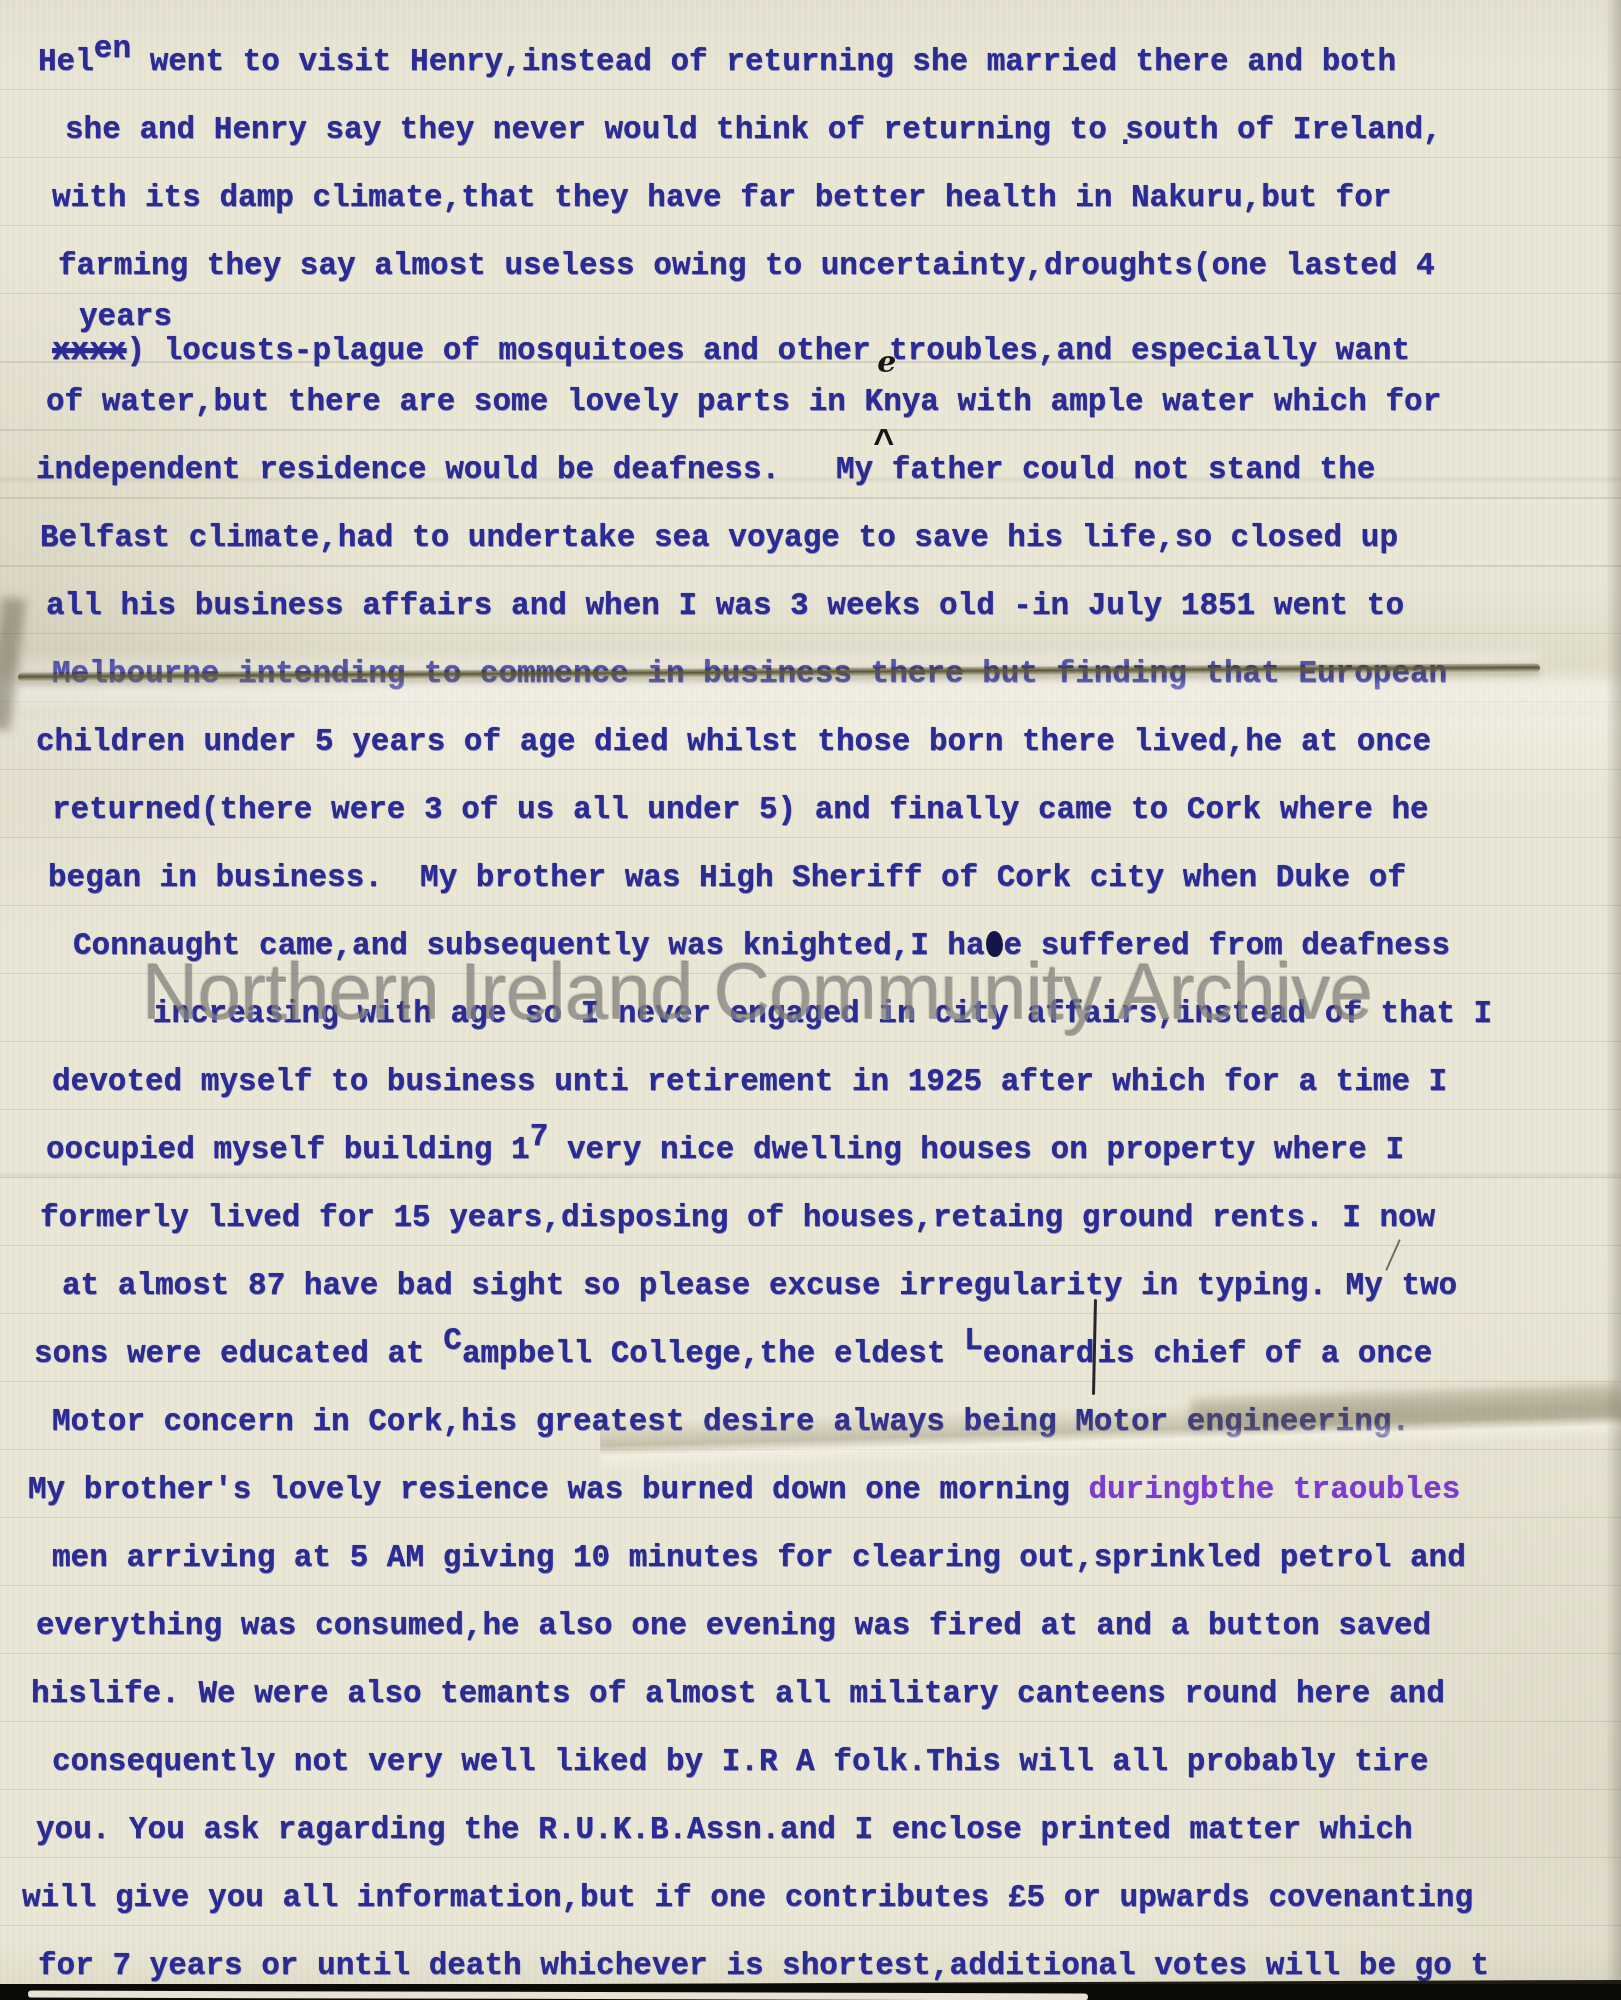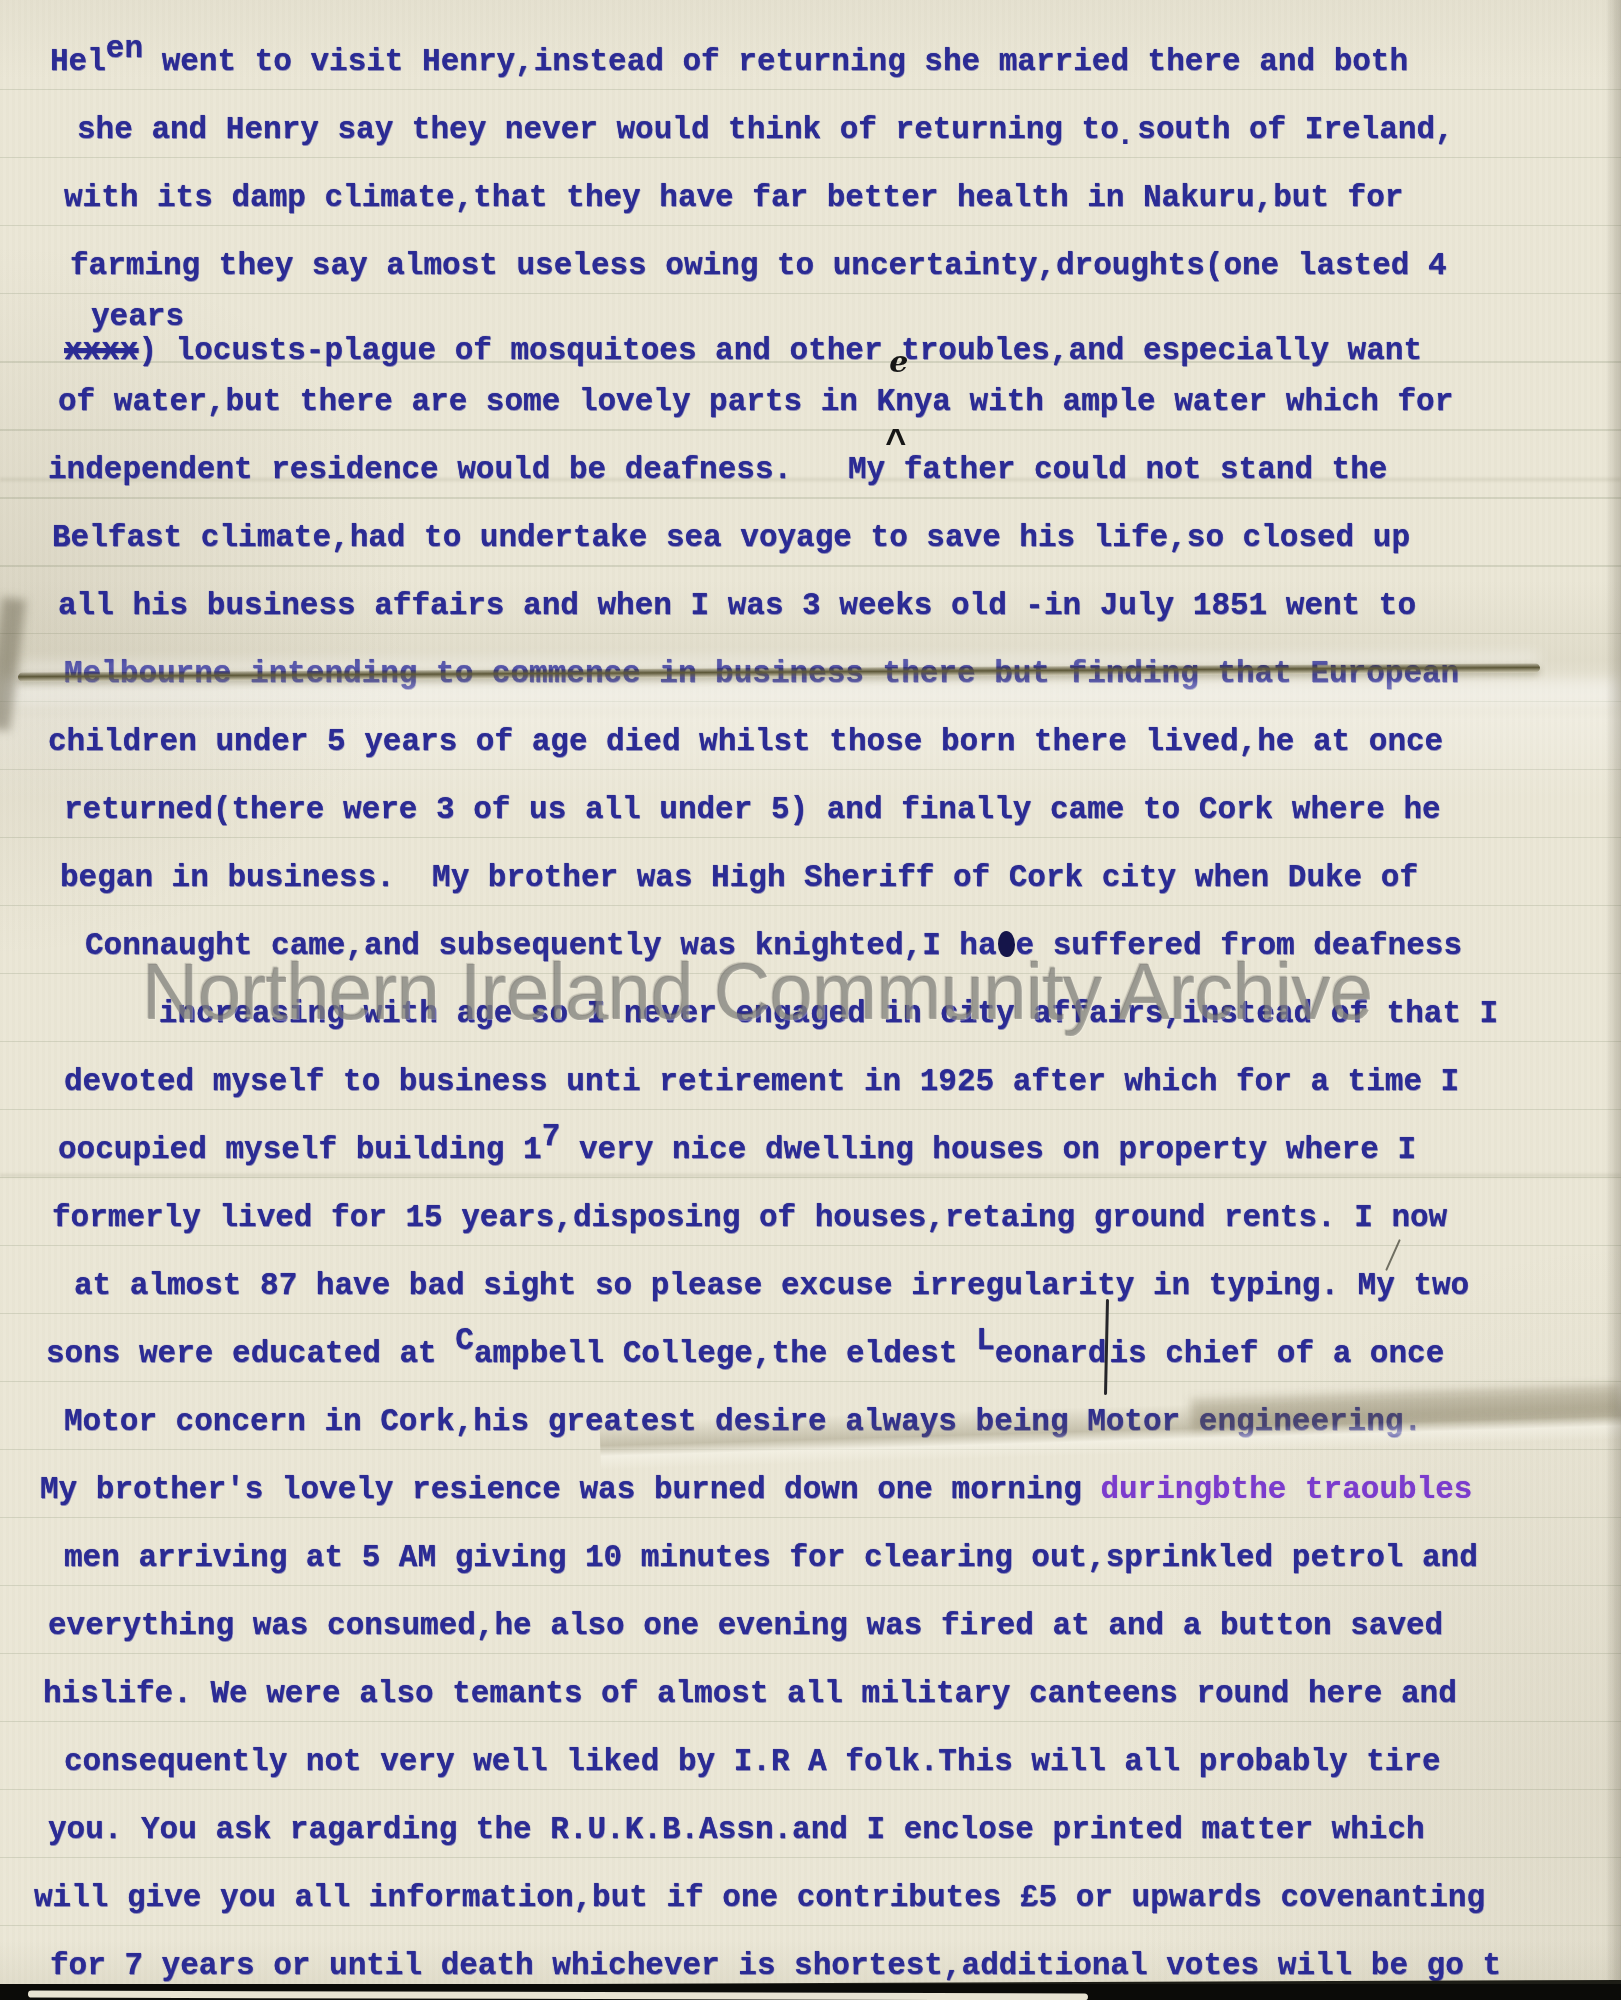--- a/index.html
+++ b/index.html
@@ -14,21 +14,21 @@
       radial-gradient(ellipse at 100% 90%, rgba(120,110,85,0.10), rgba(0,0,0,0) 22%),
       linear-gradient(180deg, rgba(200,195,175,0.18) 0%, rgba(255,255,255,0.0) 4%,
         rgba(255,255,255,0.0) 29%, rgba(170,165,140,0.16) 33%, rgba(255,255,255,0.25) 36%,
         rgba(255,255,255,0.0) 40%, rgba(255,255,255,0.0) 97%, rgba(180,175,150,0.25) 100%),
       repeating-linear-gradient(180deg, rgba(0,0,0,0) 0px, rgba(0,0,0,0) 65px,
         rgba(125,135,105,0.22) 65px, rgba(125,135,105,0.22) 66.5px, rgba(0,0,0,0) 66.5px, rgba(0,0,0,0) 68px),
       repeating-linear-gradient(90deg, rgba(0,0,0,0.013) 0 3px, rgba(255,255,255,0.02) 3px 6px);
     background-position: 0 0, 0 0, 0 0, 0 24px, 0 0;
     font-family:"Liberation Mono","DejaVu Sans Mono",monospace;
   }
-  .text-block { position:absolute; top:28px; left:12px; right:0; z-index:2; }
+  .text-block { position:absolute; top:28px; left:0; right:0; z-index:2; }
   .line {
     position:relative;
     height:68px; line-height:68px;
     white-space:pre;
     font-size:31px; font-weight:700;
     color:#2b2b94;
     text-shadow:0 0 1px rgba(43,43,148,0.75), 0.5px 0.5px 0.5px rgba(43,43,148,0.45);
   }
   .line.tight { height:34px; line-height:34px; }
   .sup { position:relative; top:-13px; }

